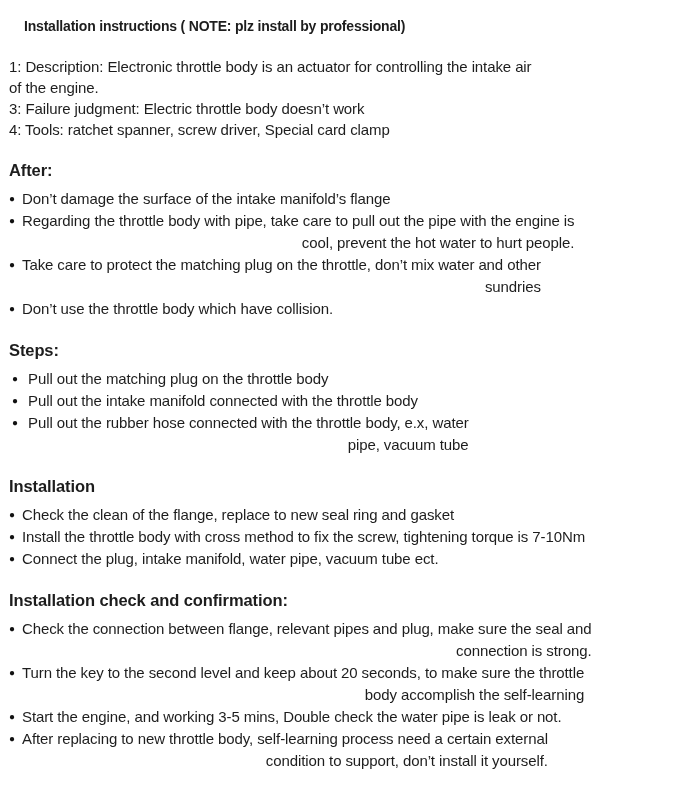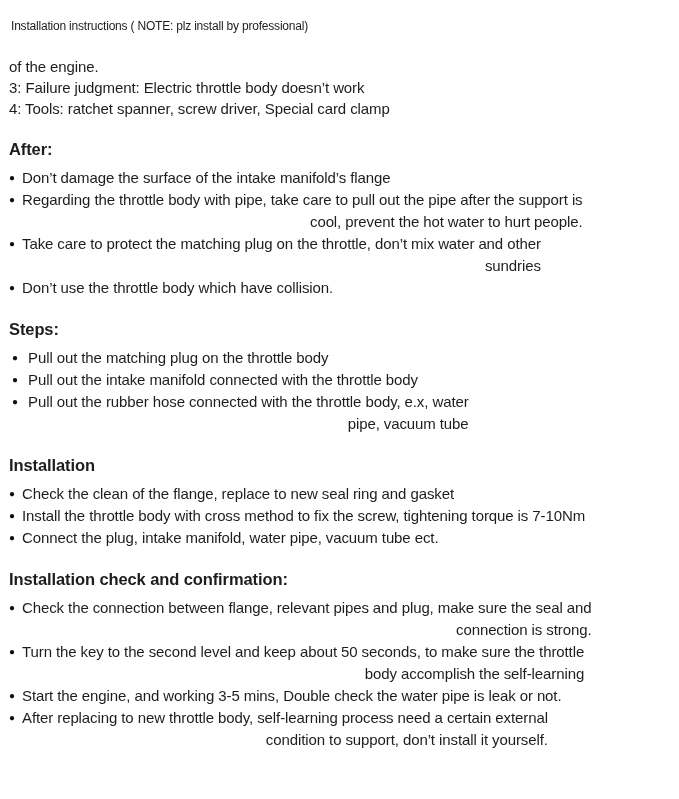--- a/index.html
+++ b/index.html
@@ -5,23 +5,23 @@
   html, body { margin: 0; padding: 0; }
   body {
     width: 679px; height: 799px;
     background: #ffffff;
     color: #1d1d1d;
     font-family: "Liberation Sans", sans-serif;
     overflow: hidden;
   }
   .doc { padding: 14px 8px 0 9px; }
   .doc-title {
-    font-size: 12px; line-height: 24px; font-weight: 400;
+    font-size: 14px; line-height: 24px; font-weight: 700;
     letter-spacing: -0.2px;
-    margin: 0 0 18px 0; padding-left: 2px;
+    margin: 0 0 18px 13px; padding-left: 2px;
     white-space: nowrap;
   }
   .intro { margin: 0; }
   .intro-line {
     font-size: 15px; line-height: 21px;
     letter-spacing: -0.1px; white-space: nowrap;
   }
   .section-heading {
     font-size: 16.5px; line-height: 22px; font-weight: 700;
     letter-spacing: -0.1px;
@@ -39,37 +39,38 @@
     font-size: 15px; line-height: 22px;
     letter-spacing: -0.1px; white-space: nowrap; text-align: right;
   }
 </style>
 </head>
 <body>
 
 <main class="doc">
   <h1 class="doc-title">Installation instructions ( NOTE: plz install by professional)</h1>
   <div class="intro" id="intro">
+      <div class="intro-line">1: Description: Electronic throttle body is an actuator for controlling the intake air</div>
       <div class="intro-line">of the engine.</div>
       <div class="intro-line">3: Failure judgment: Electric throttle body doesn’t work</div>
       <div class="intro-line">4: Tools: ratchet spanner, screw driver, Special card clamp</div>
     </div>
   <div id="sections">
       <section class="doc-section section-notice">
         <h2 class="section-heading">After:</h2>
         <div class="bullet-row">
           <span class="bullet-marker">●</span>
           <div class="bullet-text">
             <div class="bullet-line">Don’t damage the surface of the intake manifold’s flange</div>
           </div>
         </div>
         <div class="bullet-row">
           <span class="bullet-marker">●</span>
           <div class="bullet-text">
-            <div class="bullet-line">Regarding the throttle body with pipe, take care to pull out the pipe after the support is</div>
+            <div class="bullet-line">Regarding the throttle body with pipe, take care to pull out the pipe with the engine is</div>
             <div class="bullet-line">cool, prevent the hot water to hurt people.</div>
           </div>
         </div>
         <div class="bullet-row">
           <span class="bullet-marker">●</span>
           <div class="bullet-text">
             <div class="bullet-line">Take care to protect the matching plug on the throttle, don’t mix water and other</div>
             <div class="bullet-line">sundries</div>
           </div>
         </div>
@@ -128,21 +129,21 @@
         <div class="bullet-row">
           <span class="bullet-marker">●</span>
           <div class="bullet-text">
             <div class="bullet-line">Check the connection between flange, relevant pipes and plug, make sure the seal and</div>
             <div class="bullet-line">connection is strong.</div>
           </div>
         </div>
         <div class="bullet-row">
           <span class="bullet-marker">●</span>
           <div class="bullet-text">
-            <div class="bullet-line">Turn the key to the second level and keep about 50 seconds, to make sure the throttle</div>
+            <div class="bullet-line">Turn the key to the second level and keep about 20 seconds, to make sure the throttle</div>
             <div class="bullet-line">body accomplish the self-learning</div>
           </div>
         </div>
         <div class="bullet-row">
           <span class="bullet-marker">●</span>
           <div class="bullet-text">
             <div class="bullet-line">Start the engine, and working 3-5 mins, Double check the water pipe is leak or not.</div>
           </div>
         </div>
         <div class="bullet-row">

